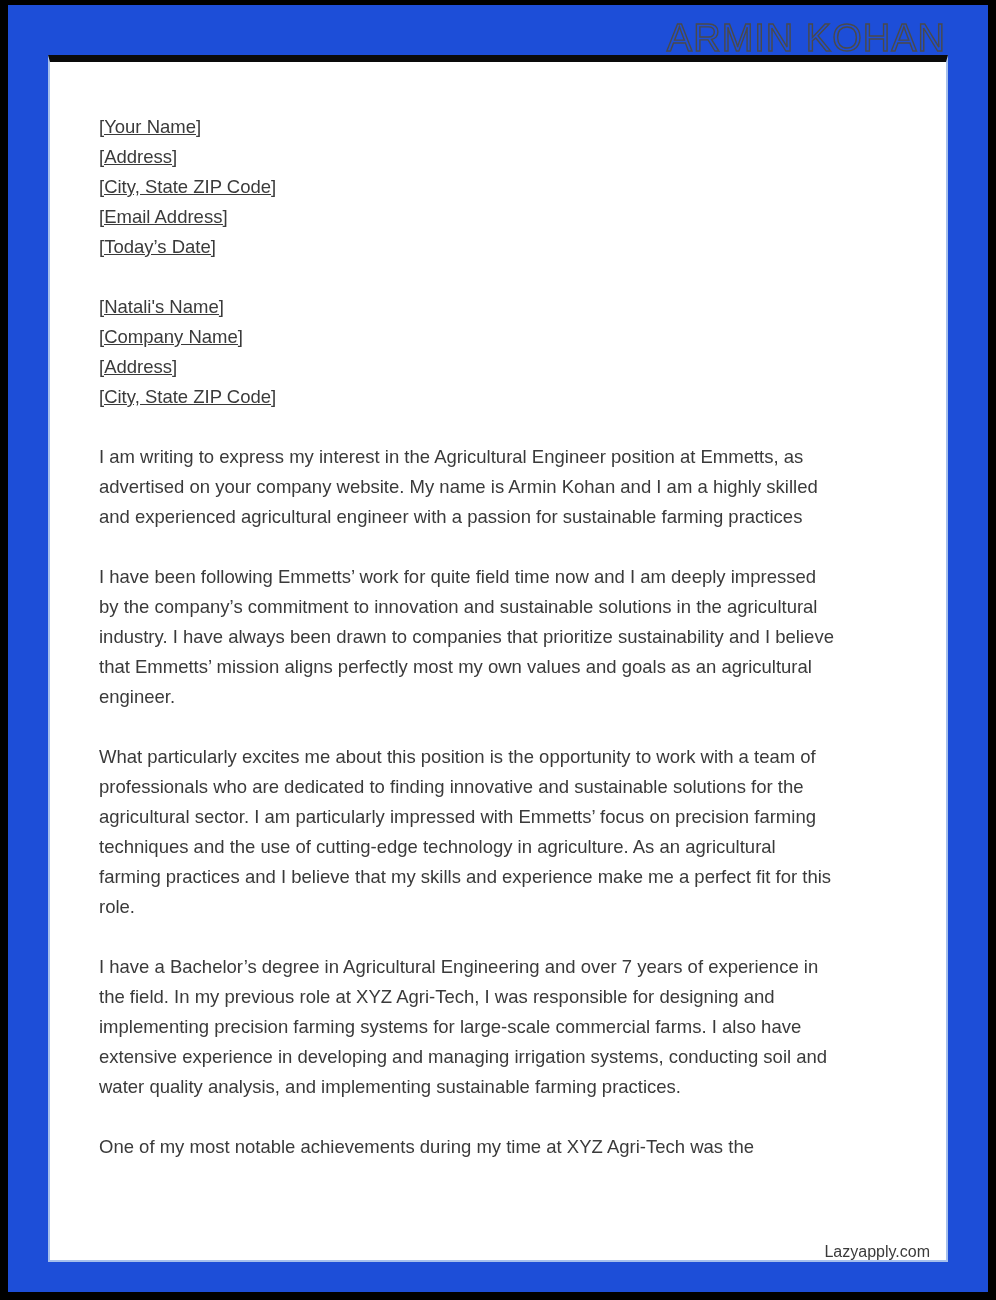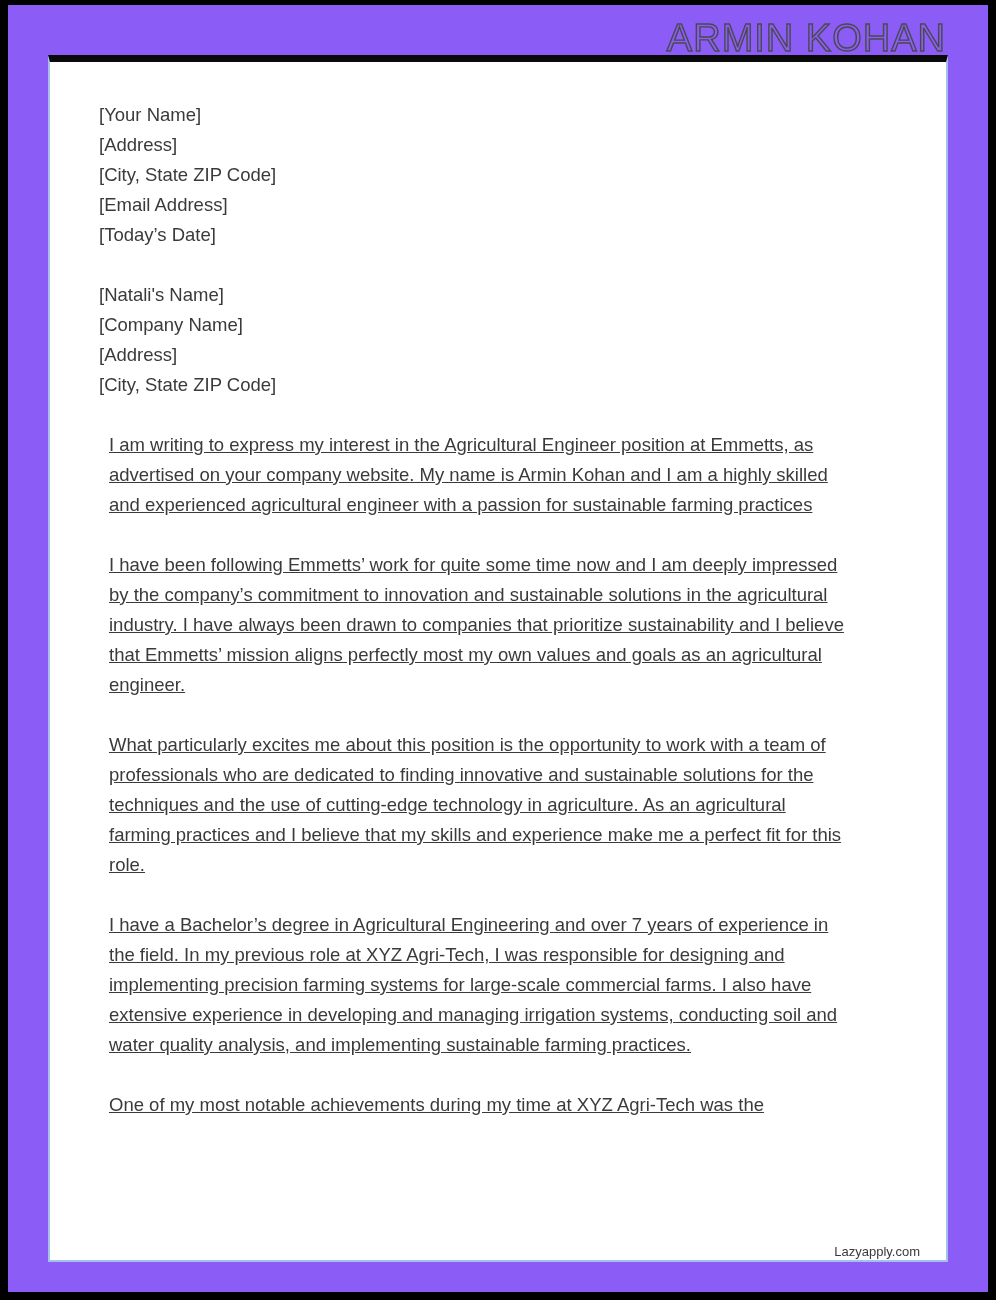--- a/index.html
+++ b/index.html
@@ -6,21 +6,21 @@
     margin: 0;
     padding: 0;
     background: #000;
     font-family: "Liberation Sans", sans-serif;
   }
   .frame {
     position: relative;
     box-sizing: border-box;
     width: 996px;
     height: 1300px;
-    background: #8b5cf6;
+    background: #1d4ed8;
     border-top: 5px solid #000;
     border-left: 8px solid #000;
     border-right: 8px solid #000;
     border-bottom: 8px solid #000;
     overflow: hidden;
   }
   .title-svg {
     position: absolute;
     left: 40px;
     top: 4px;
@@ -38,28 +38,28 @@
     border: 2px solid #a6c0ec;
     border-top: 7px solid #0a0a0a;
     overflow: visible;
   }
   .content {
     padding: 38px 0 0 49px;
     color: #3a3a3a;
     font-size: 18.5px;
     line-height: 30px;
   }
-  .block { margin: 0 0 30px 0; }
-  .para  { margin: 0 0 30px 10px; text-decoration: underline; }
+  .block { margin: 12px 0 30px 0; text-decoration: underline; }
+  .para  { margin: 0 0 30px 0; }
   .line  { white-space: nowrap; }
   .watermark {
     position: absolute;
-    right: 26px;
+    right: 16px;
     bottom: 1px;
-    font-size: 13px;
+    font-size: 16px;
     line-height: 15px;
     color: #3a3a3a;
   }
 </style>
 </head>
 <body>
 
 <div class="frame">
 
   <svg class="title-svg" viewBox="0 0 900 46" xmlns="http://www.w3.org/2000/svg">
@@ -85,30 +85,31 @@
       </div>
 
 
       <div class="para">
         <div class="line">I am writing to express my interest in the Agricultural Engineer position at Emmetts, as</div>
         <div class="line">advertised on your company website. My name is Armin Kohan and I am a highly skilled</div>
         <div class="line">and experienced agricultural engineer with a passion for sustainable farming practices</div>
       </div>
 
       <div class="para">
-        <div class="line">I have been following Emmetts’ work for quite some time now and I am deeply impressed</div>
+        <div class="line">I have been following Emmetts’ work for quite field time now and I am deeply impressed</div>
         <div class="line">by the company’s commitment to innovation and sustainable solutions in the agricultural</div>
         <div class="line">industry. I have always been drawn to companies that prioritize sustainability and I believe</div>
         <div class="line">that Emmetts’ mission aligns perfectly most my own values and goals as an agricultural</div>
         <div class="line">engineer.</div>
       </div>
 
       <div class="para">
         <div class="line">What particularly excites me about this position is the opportunity to work with a team of</div>
         <div class="line">professionals who are dedicated to finding innovative and sustainable solutions for the</div>
+        <div class="line">agricultural sector. I am particularly impressed with Emmetts’ focus on precision farming</div>
         <div class="line">techniques and the use of cutting-edge technology in agriculture. As an agricultural</div>
         <div class="line">farming practices and I believe that my skills and experience make me a perfect fit for this</div>
         <div class="line">role.</div>
       </div>
 
       <div class="para">
         <div class="line">I have a Bachelor’s degree in Agricultural Engineering and over 7 years of experience in</div>
         <div class="line">the field. In my previous role at XYZ Agri-Tech, I was responsible for designing and</div>
         <div class="line">implementing precision farming systems for large-scale commercial farms. I also have</div>
         <div class="line">extensive experience in developing and managing irrigation systems, conducting soil and</div>

